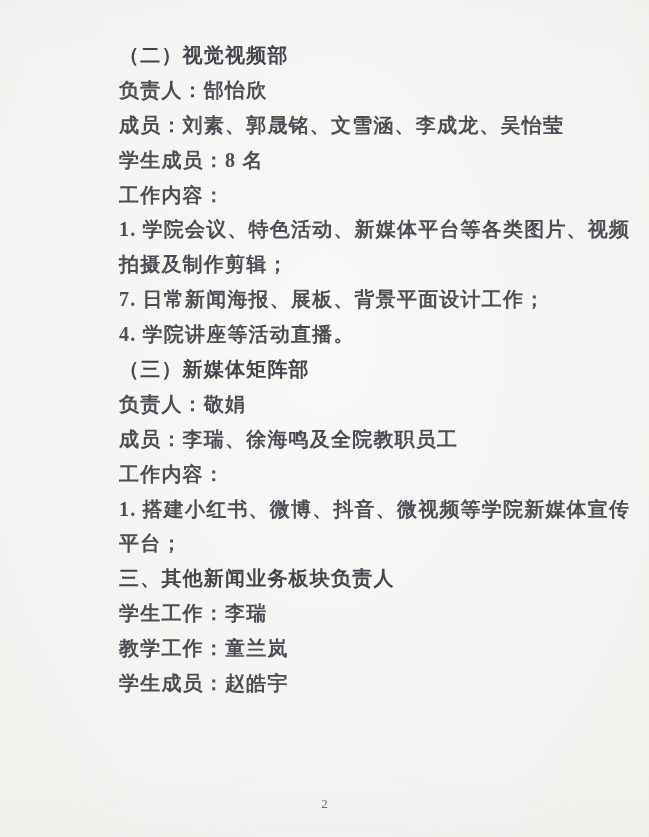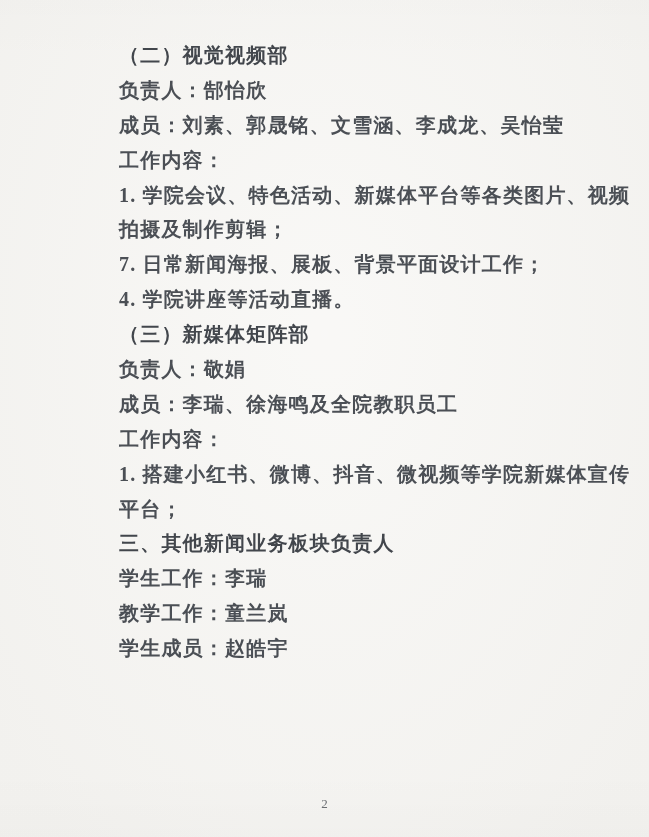--- a/index.html
+++ b/index.html
@@ -54,20 +54,21 @@
   }
 </style>
 </head>
 <body>
 
 <div class="paper">
   <div class="content">
       <div class="line heading">（二）视觉视频部</div>
       <div class="line">负责人：郜怡欣</div>
       <div class="line">成员：刘素、郭晟铭、文雪涵、李成龙、吴怡莹</div>
+      <div class="line">学生成员：8 名</div>
       <div class="line">工作内容：</div>
       <div class="line">1. 学院会议、特色活动、新媒体平台等各类图片、视频</div>
       <div class="line">拍摄及制作剪辑；</div>
       <div class="line">7. 日常新闻海报、展板、背景平面设计工作；</div>
       <div class="line">4. 学院讲座等活动直播。</div>
       <div class="line heading">（三）新媒体矩阵部</div>
       <div class="line">负责人：敬娟</div>
       <div class="line">成员：李瑞、徐海鸣及全院教职员工</div>
       <div class="line">工作内容：</div>
       <div class="line">1. 搭建小红书、微博、抖音、微视频等学院新媒体宣传</div>

